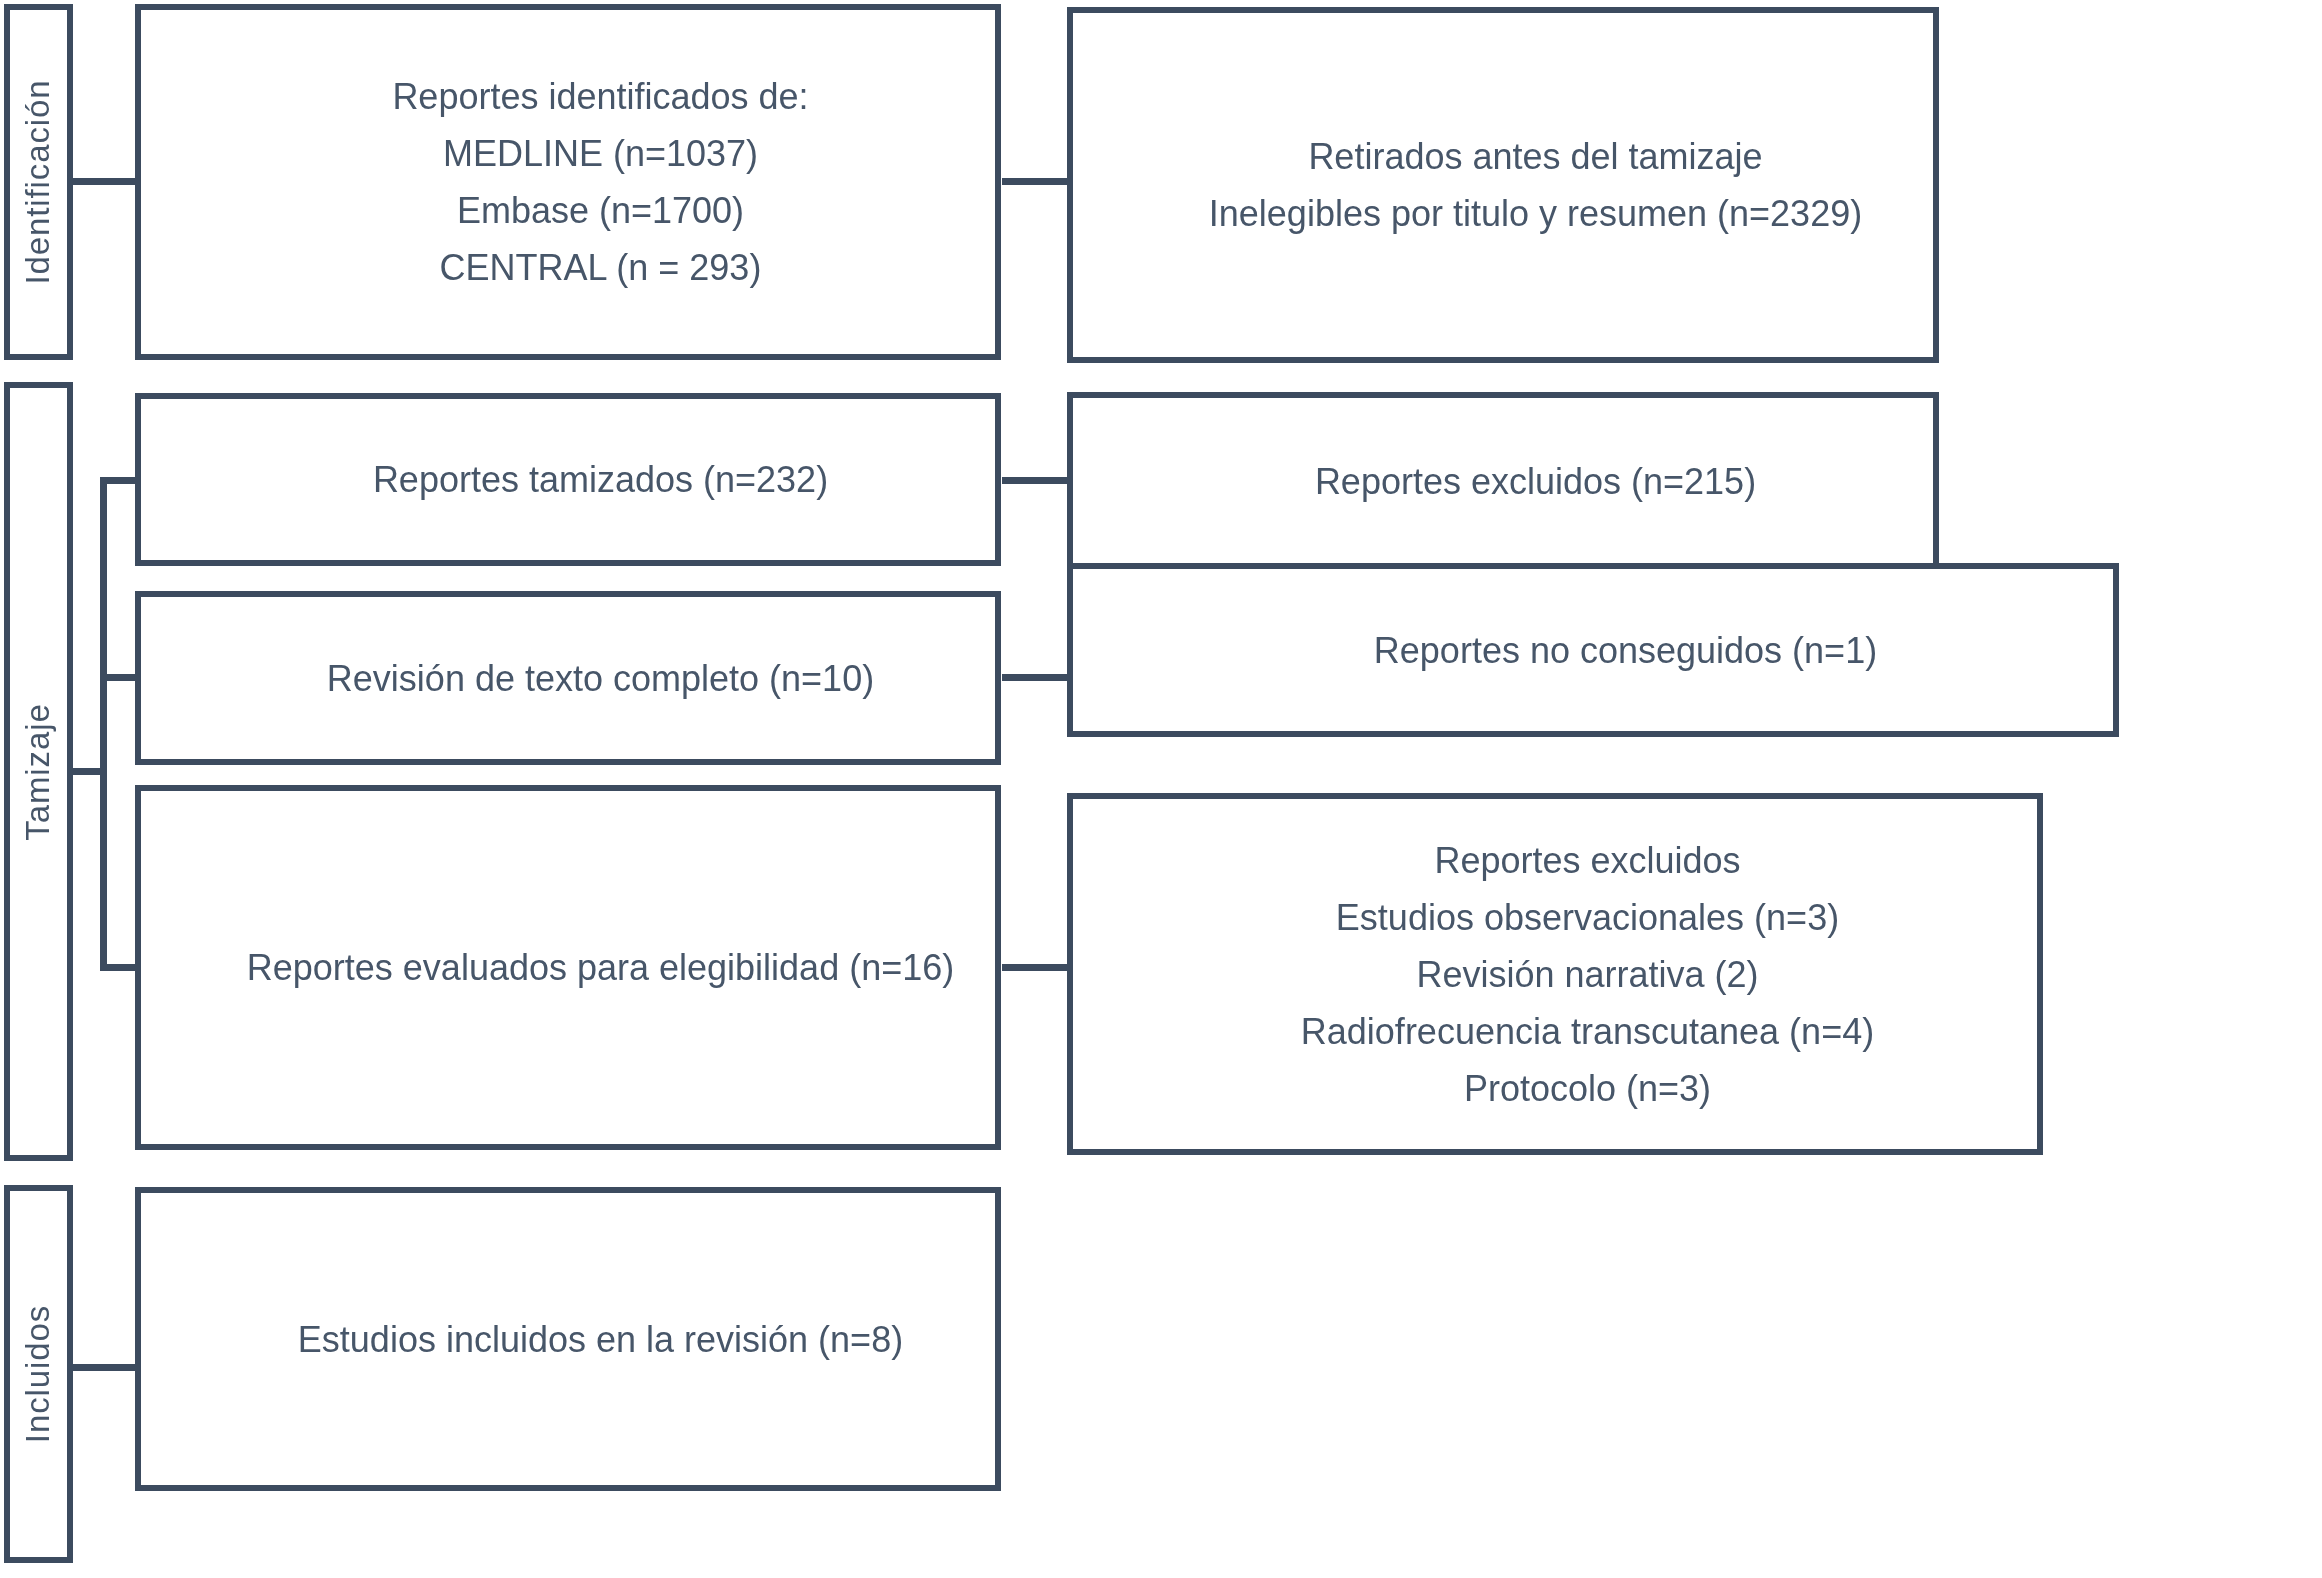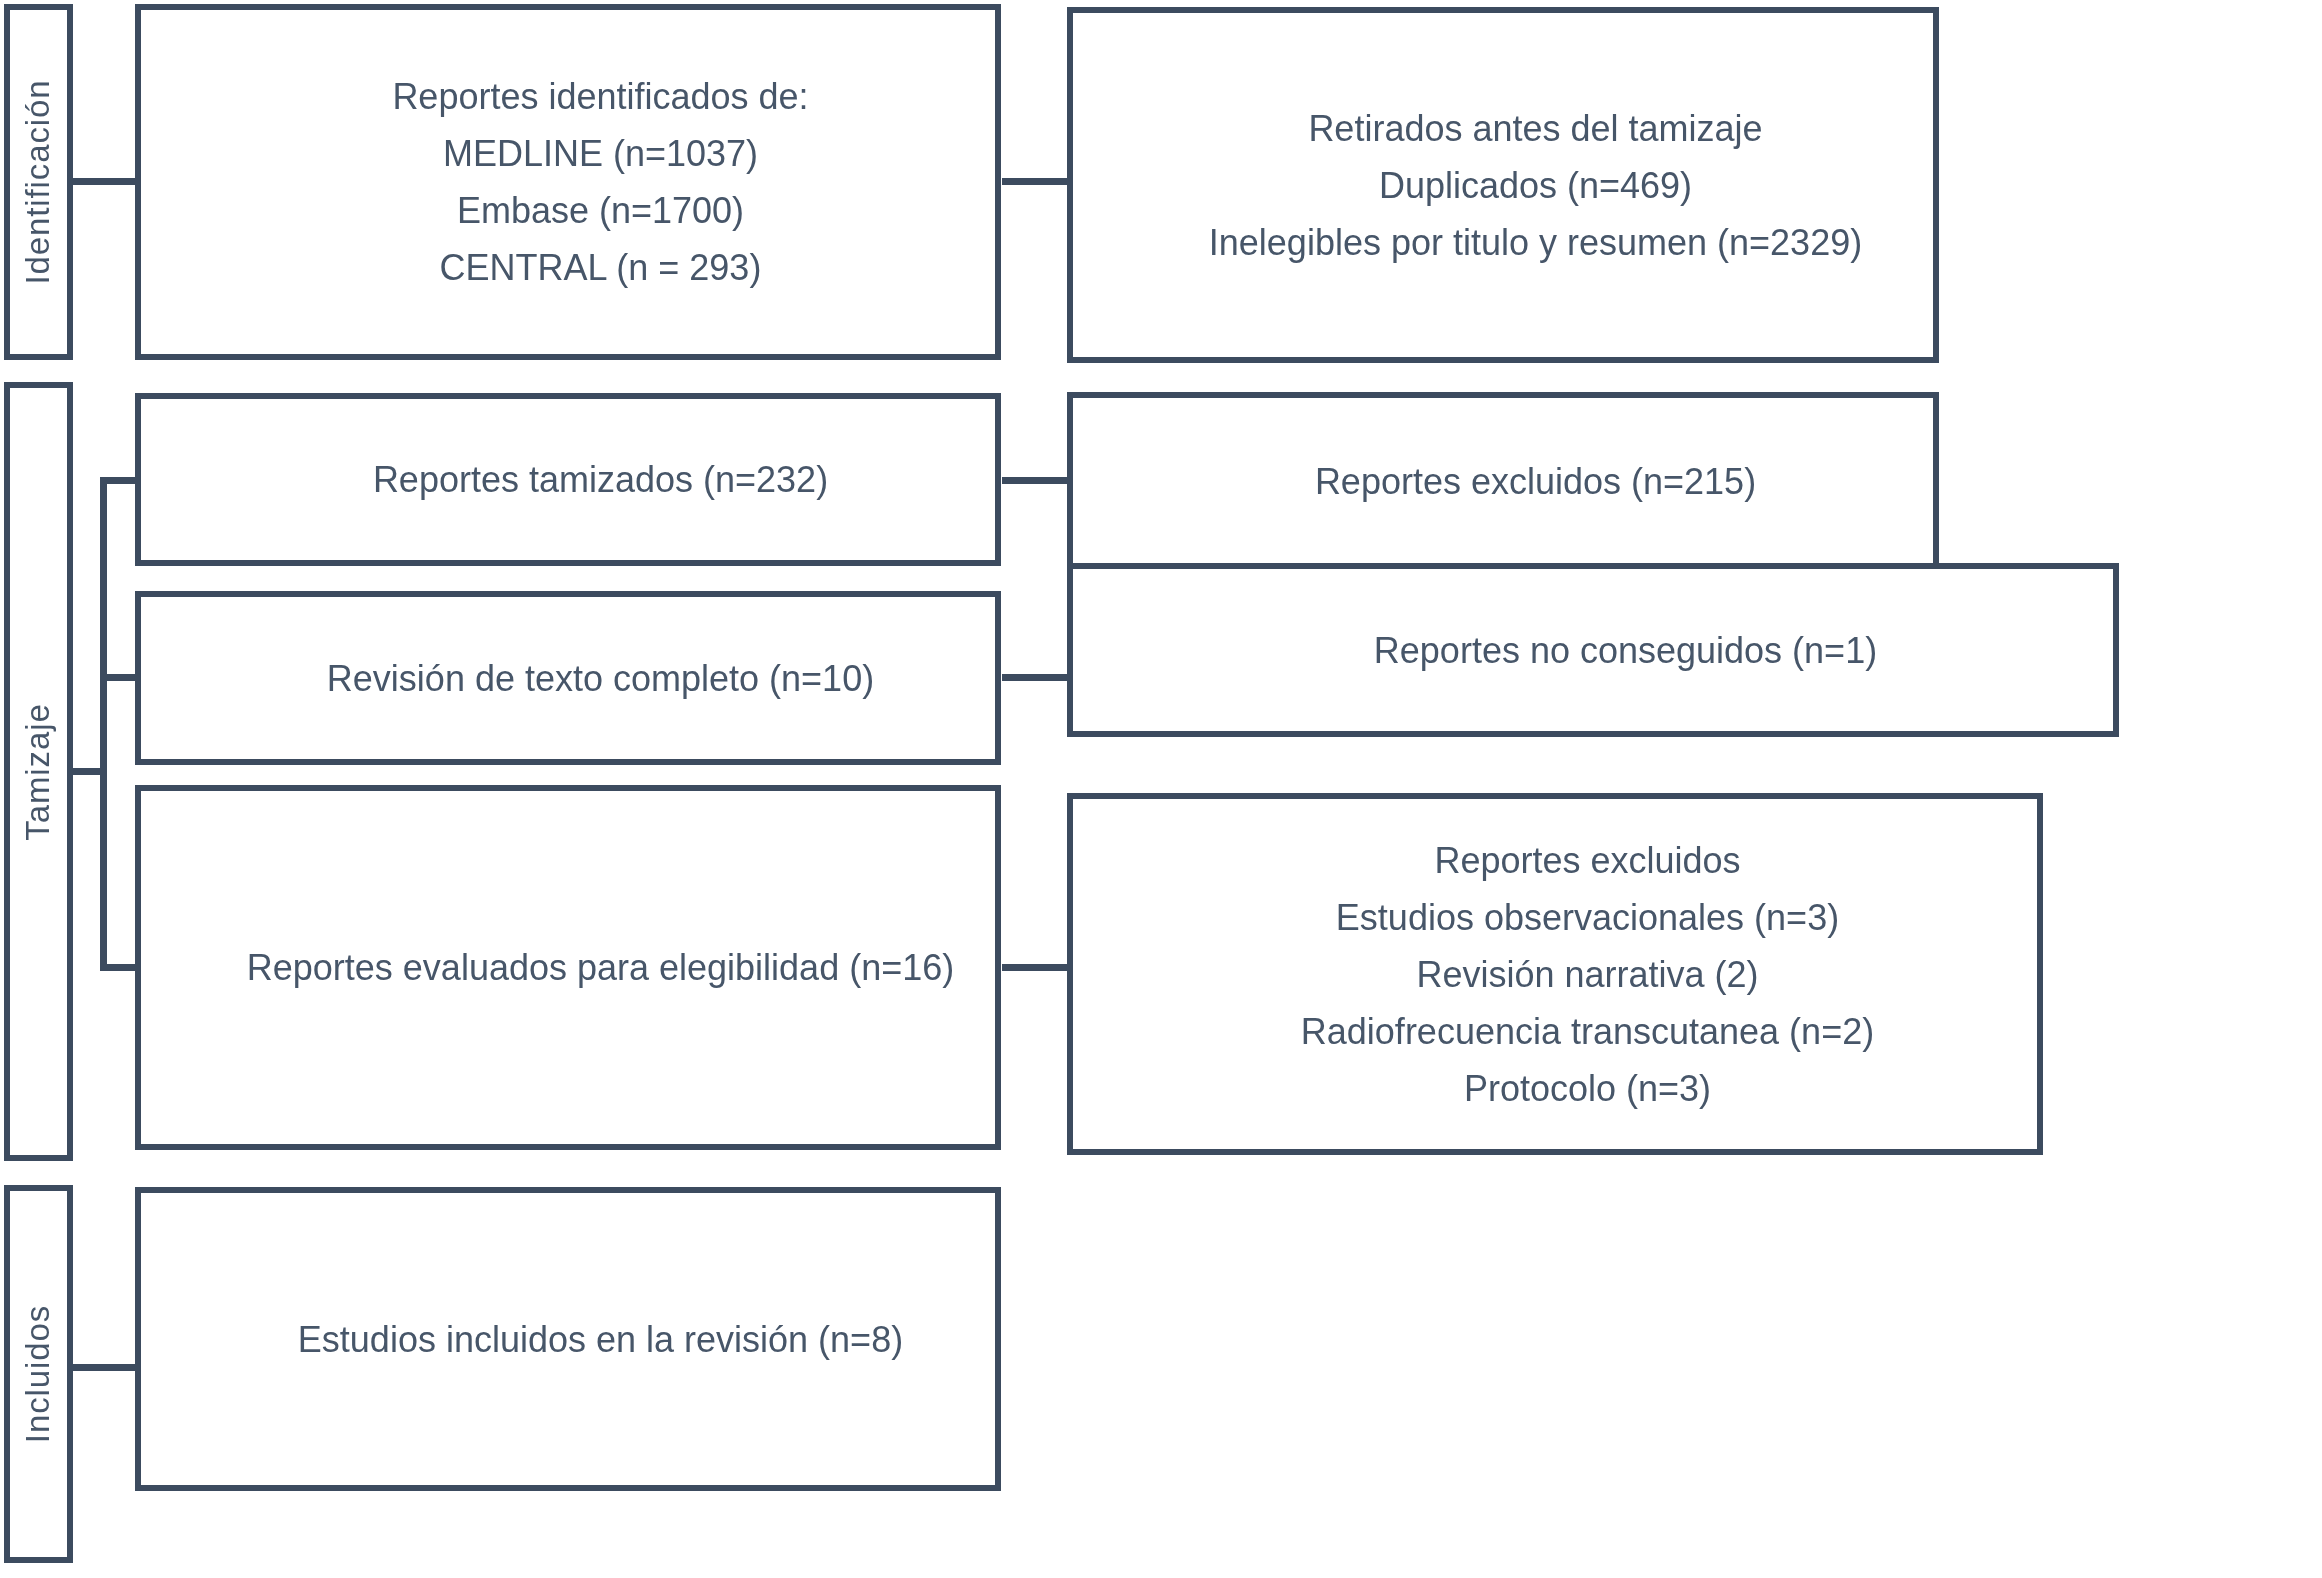--- a/index.html
+++ b/index.html
@@ -75,21 +75,20 @@
 
   <div class="box" style="left:135px; top:3.7px; width:866px; height:356px">
     <div class="line">Reportes identificados de:</div>
     <div class="line">MEDLINE (n=1037)</div>
     <div class="line">Embase (n=1700)</div>
     <div class="line">CENTRAL (n = 293)</div>
   </div>
 
   <div class="box" style="left:1067px; top:7.4px; width:872px; height:356px">
     <div class="line">Retirados antes del tamizaje</div>
-    <div class="line">Duplicados (n=469)</div>
     <div class="line">Inelegibles por titulo y resumen (n=2329)</div>
   </div>
 
   <div class="box" style="left:135px; top:393px; width:866px; height:173px">
     <div class="line">Reportes tamizados (n=232)</div>
   </div>
 
   <div class="box" style="left:1067px; top:392px; width:872px; height:178px">
     <div class="line">Reportes excluidos (n=215)</div>
   </div>
@@ -103,21 +102,21 @@
   </div>
 
   <div class="box" style="left:135px; top:785px; width:866px; height:365px">
     <div class="line">Reportes evaluados para elegibilidad (n=16)</div>
   </div>
 
   <div class="box" style="left:1067px; top:793px; width:976px; height:362px">
     <div class="line">Reportes excluidos</div>
     <div class="line">Estudios observacionales (n=3)</div>
     <div class="line">Revisión narrativa (2)</div>
-    <div class="line">Radiofrecuencia transcutanea (n=2)</div>
+    <div class="line">Radiofrecuencia transcutanea (n=4)</div>
     <div class="line">Protocolo (n=3)</div>
   </div>
 
   <div class="box" style="left:135px; top:1187px; width:866px; height:304px">
     <div class="line">Estudios incluidos en la revisión (n=8)</div>
   </div>
 
   <div class="conn" style="left:72px; top:178px; width:63px; height:6.5px"></div>
   <div class="conn" style="left:1002px; top:178px; width:65px; height:6.5px"></div>
 

